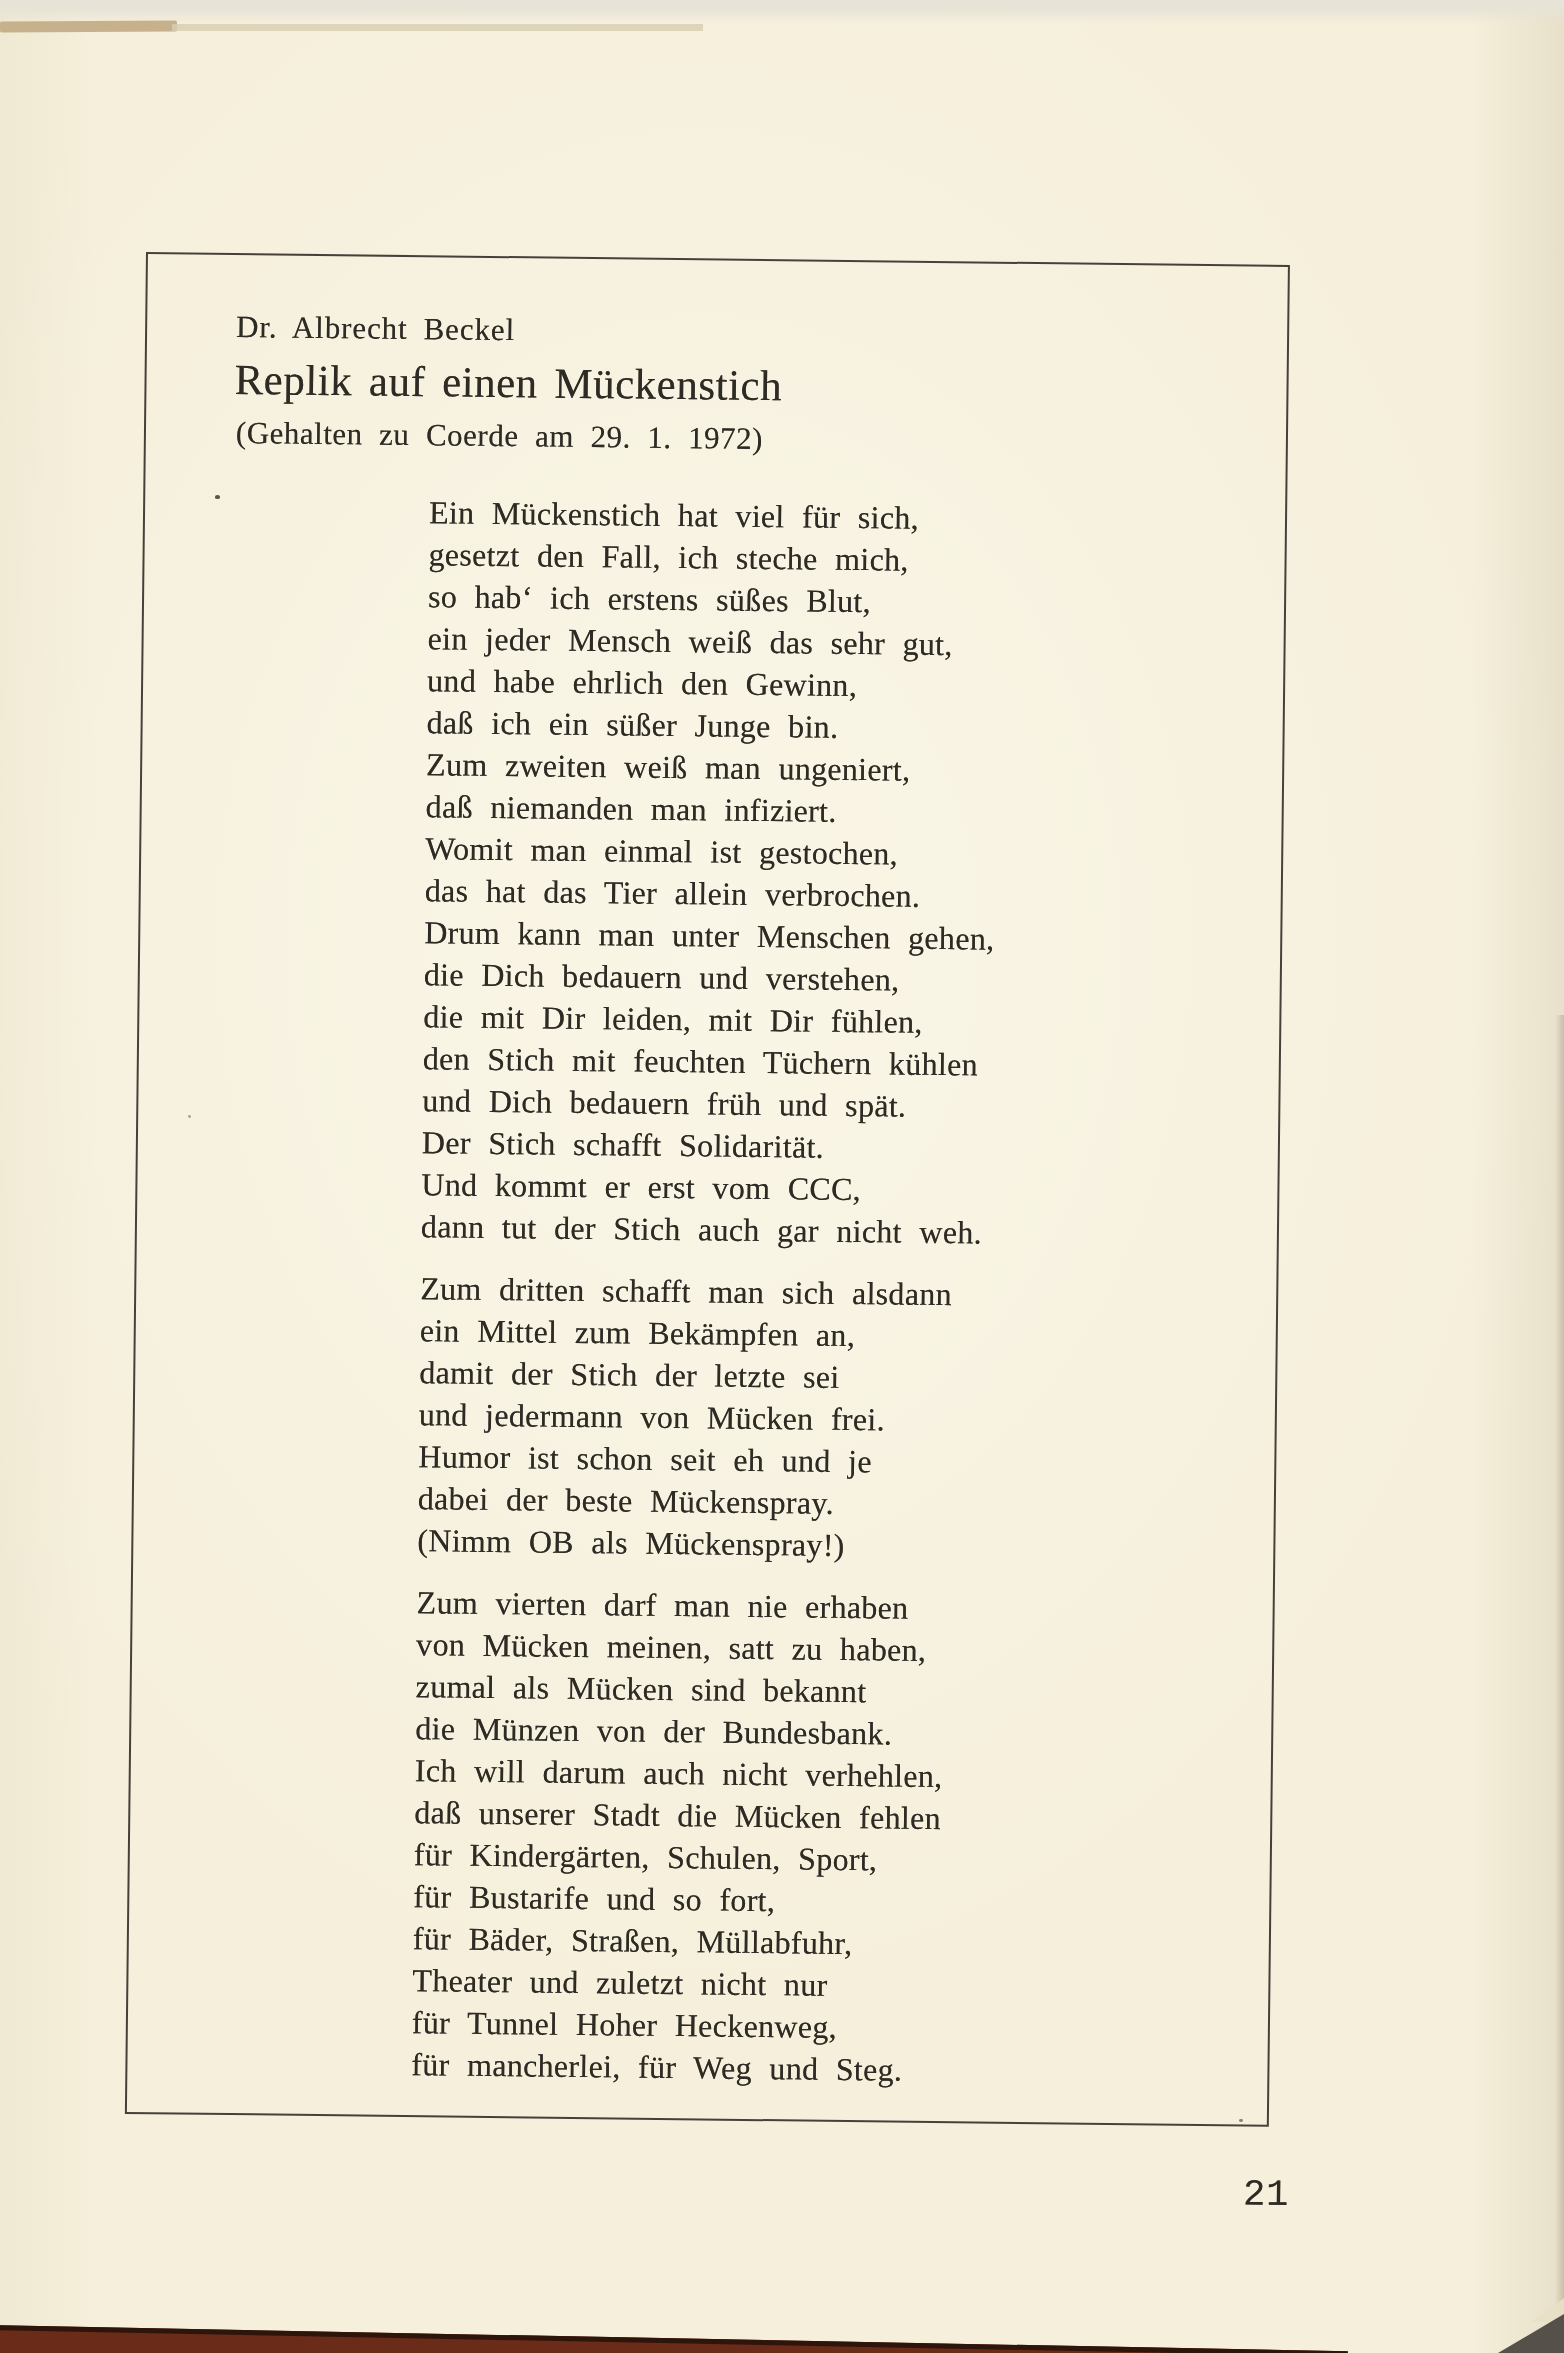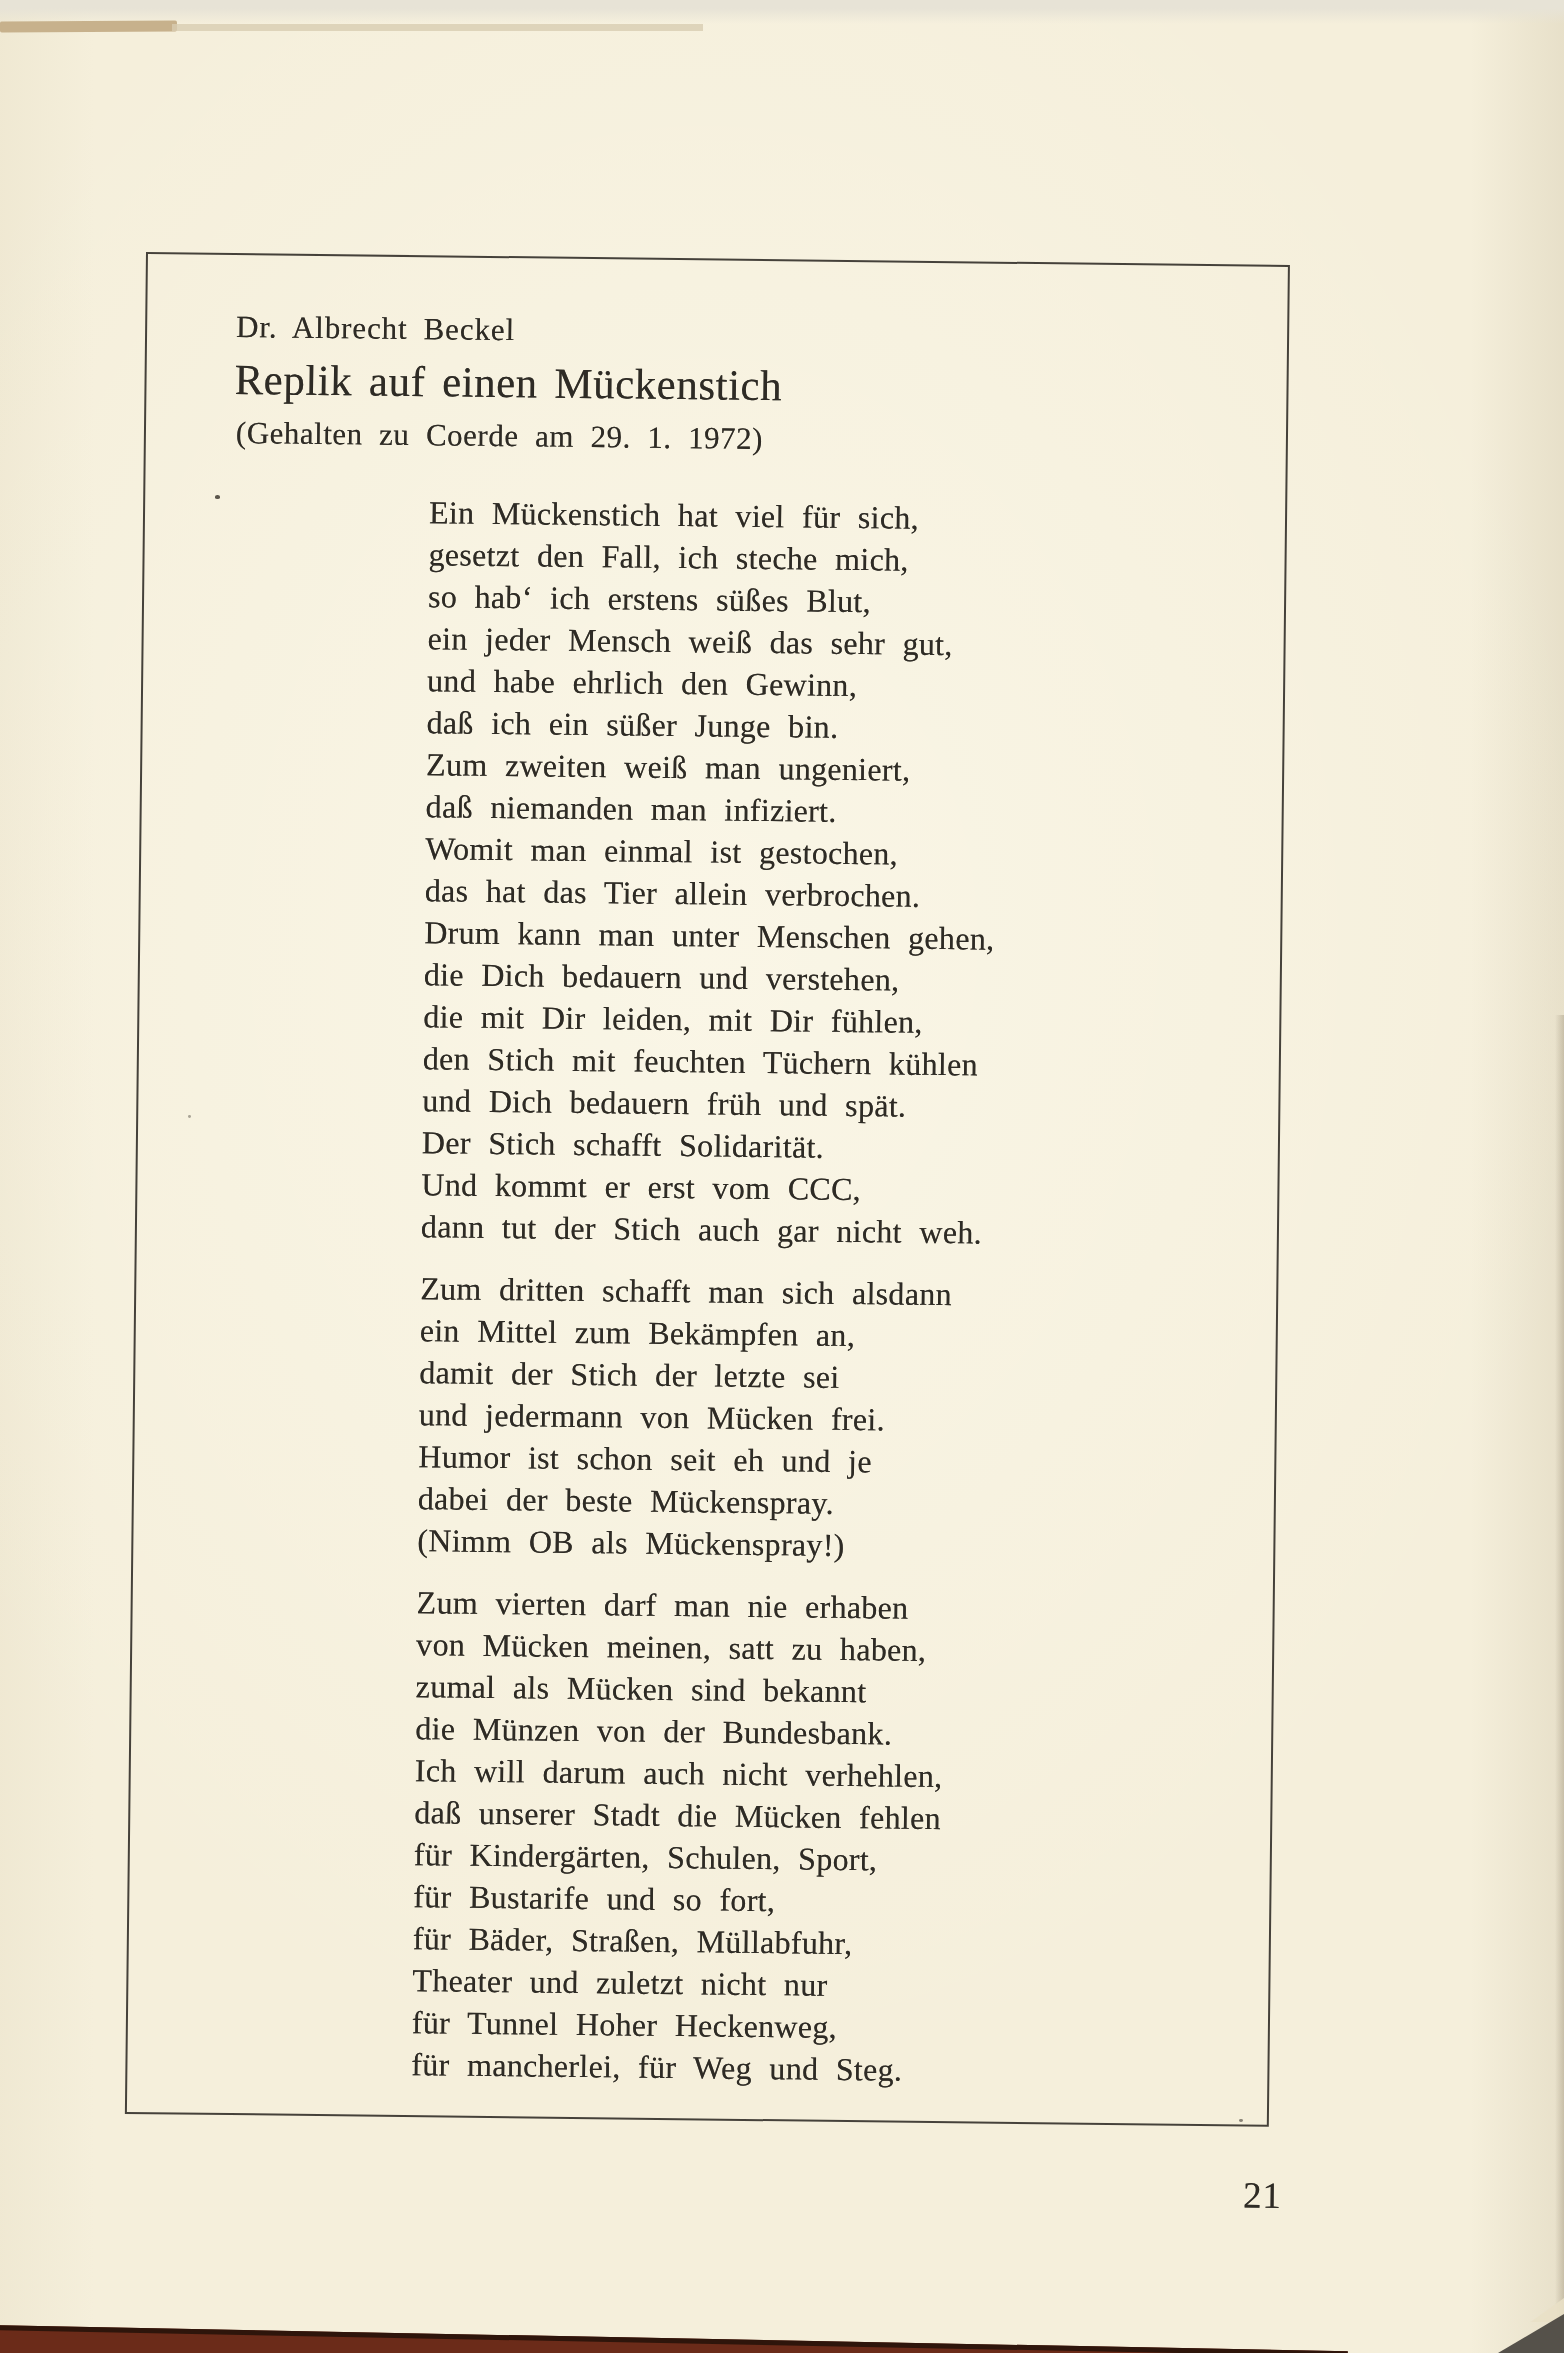--- a/index.html
+++ b/index.html
@@ -85,20 +85,21 @@
   .poem-line{
     font-size:32px;line-height:42px;
     word-spacing:9.2px;letter-spacing:0.3px;
     text-shadow:0 0 0.5px rgba(46,43,37,0.7);
     white-space:nowrap;
   }
   .page-number{
     position:absolute;left:1119px;top:1909px;
     font-size:37px;letter-spacing:0.9px;
     text-shadow:0 0 0.5px rgba(46,43,37,0.6);
+    font-family:Liberation Mono, monospace;
   }
   
   .cover-edge{
     position:absolute;left:-18.5px;top:2325px;width:1366px;height:88px;
     background:var(--cover_red);
     border-top:5.5px solid var(--cover_dark_edge);
     transform:rotate(1.1deg);
     transform-origin:0 0;
     box-sizing:border-box;
   }

